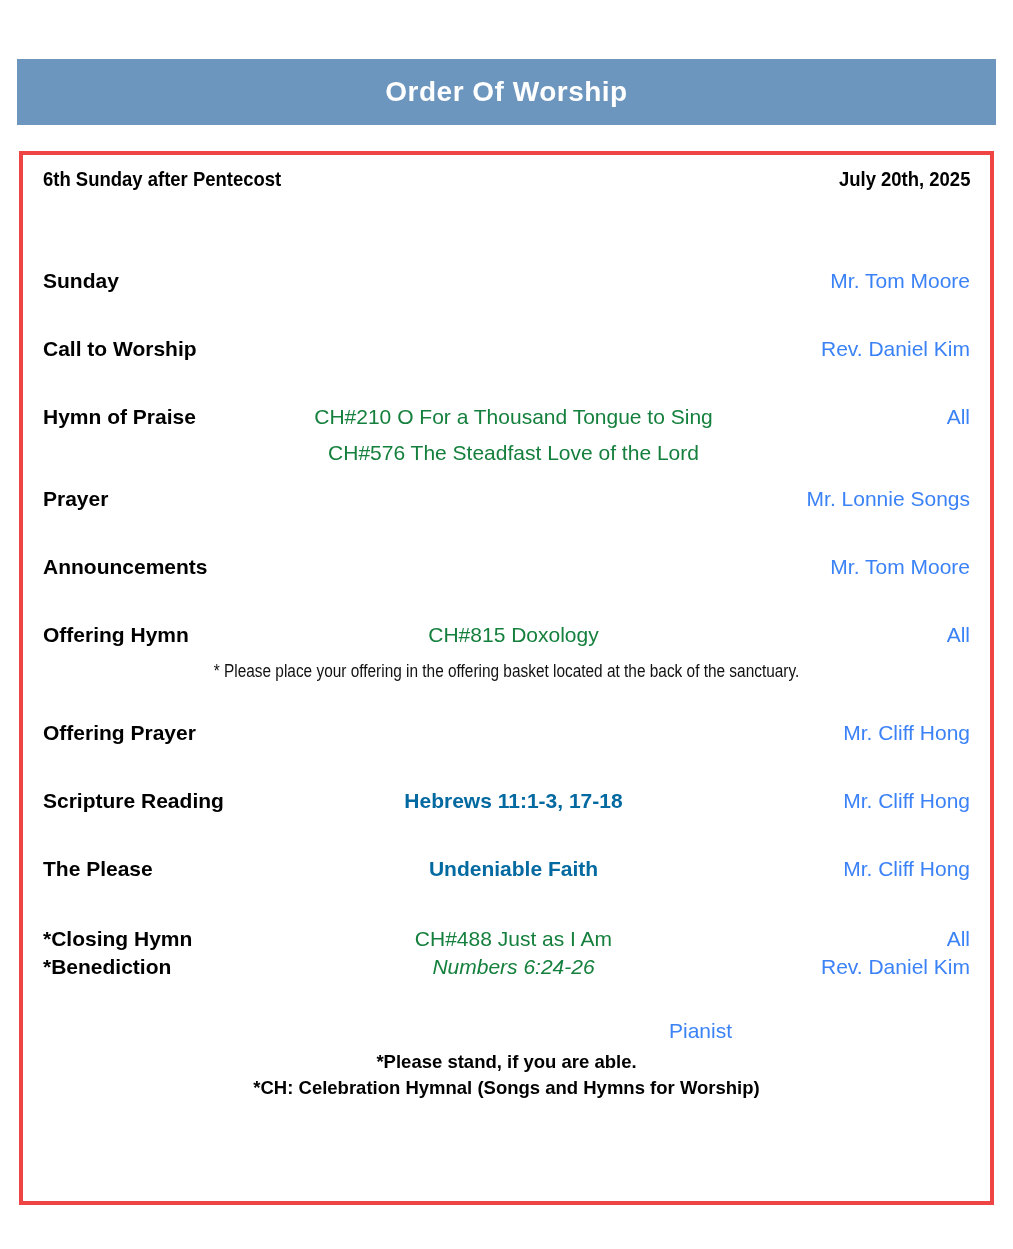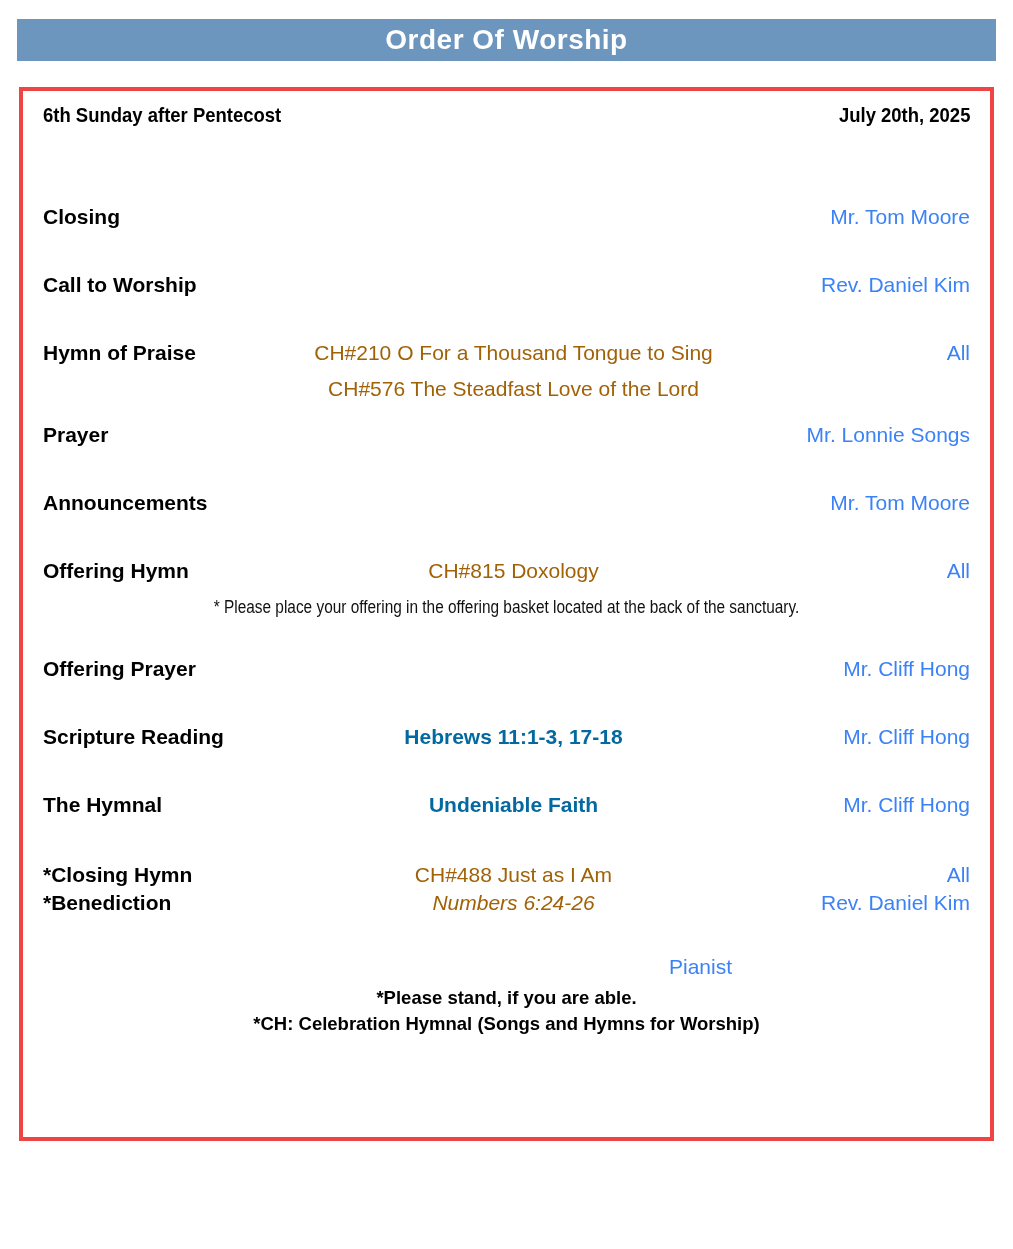--- a/index.html
+++ b/index.html
@@ -5,22 +5,22 @@
   * { margin: 0; padding: 0; box-sizing: border-box; }
   html, body {
     width: 1013px;
     height: 1249px;
     background: #ffffff;
     font-family: "Liberation Sans", sans-serif;
     color: #000000;
     overflow: hidden;
   }
   .banner {
-    margin: 19px 17px 0 17px;
-    height: 42px;
+    margin: 59px 17px 0 17px;
+    height: 66px;
     background: #6d96be;
     display: flex;
     align-items: center;
     justify-content: center;
   }
   .banner-title {
     color: #ffffff;
     font-size: 28px;
     font-weight: bold;
     letter-spacing: 0.5px;
@@ -39,21 +39,21 @@
     font-size: 21px;
   }
   .label {
     font-weight: bold;
     color: #000000;
     white-space: nowrap;
   }
   .center {
     text-align: center;
     font-weight: 300;
-    color: #a16207;
+    color: #15803d;
   }
   .right {
     text-align: right;
     font-weight: 300;
     color: #3b82f6;
     white-space: nowrap;
   }
   .center.bold-center { font-weight: bold; color: #0369a1; }
   .center.italic-center { font-style: italic; }
   .hymn-line2 { line-height: 36px; }
@@ -118,21 +118,21 @@
 </div>
 
 <div class="program-box">
 
   <div class="header-row">
     <div class="hleft">6th Sunday after Pentecost</div>
     <div class="hright">July 20th, 2025</div>
   </div>
 
   <div class="row mt-welcome">
-    <div class="label">Closing</div>
+    <div class="label">Sunday</div>
     <div class="center"></div>
     <div class="right">Mr. Tom Moore</div>
   </div>
 
   <div class="row mt-call">
     <div class="label">Call to Worship</div>
     <div class="center"></div>
     <div class="right">Rev. Daniel Kim</div>
   </div>
 
@@ -171,21 +171,21 @@
     <div class="right">Mr. Cliff Hong</div>
   </div>
 
   <div class="row mt-scripture">
     <div class="label">Scripture Reading</div>
     <div class="center bold-center">Hebrews 11:1-3, 17-18</div>
     <div class="right">Mr. Cliff Hong</div>
   </div>
 
   <div class="row mt-message">
-    <div class="label">The Hymnal</div>
+    <div class="label">The Please</div>
     <div class="center bold-center">Undeniable Faith</div>
     <div class="right">Mr. Cliff Hong</div>
   </div>
 
   <div class="row mt-closing">
     <div class="label">*Closing Hymn</div>
     <div class="center">CH#488 Just as I Am</div>
     <div class="right">All</div>
   </div>
 

